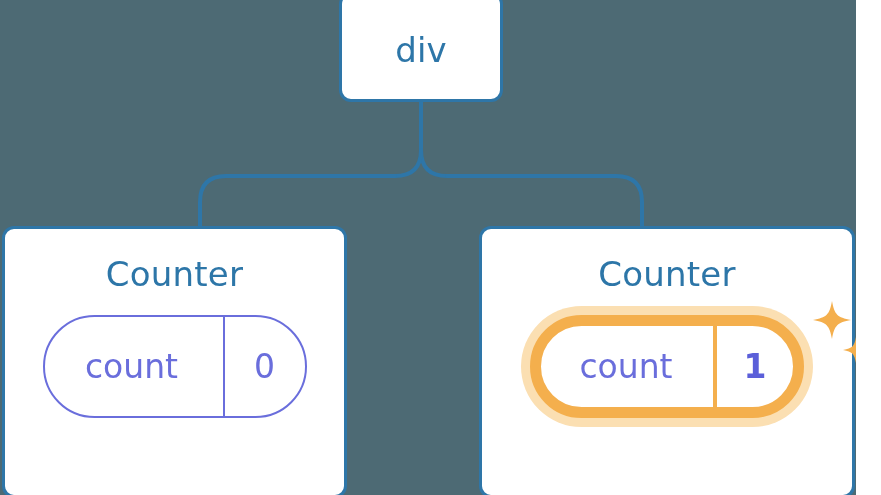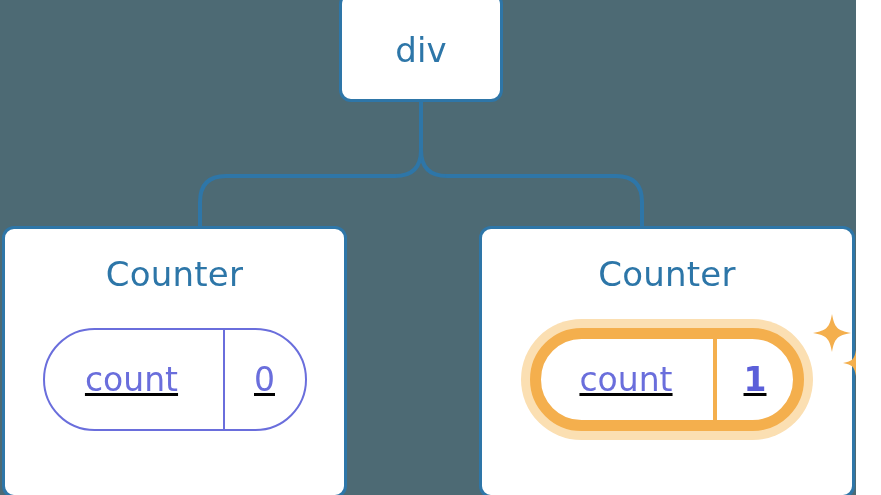--- a/index.html
+++ b/index.html
@@ -70,25 +70,24 @@
     color: #2D76A8;
     margin-top: 28px;
     line-height: 1;
     letter-spacing: 0.2px;
     white-space: nowrap;
   }
 
   
   .pill-wrap {
     position: relative;
-    margin-top: 37px;
+    margin-top: 24px;
     display: flex;
     align-items: center;
     justify-content: center;
-    text-decoration: underline;
   }
 
   .pill {
     position: relative;
     display: flex;
     align-items: stretch;
     height: 103px;
     border-radius: 52px;
     box-sizing: border-box;
     background: #FFFFFF;

